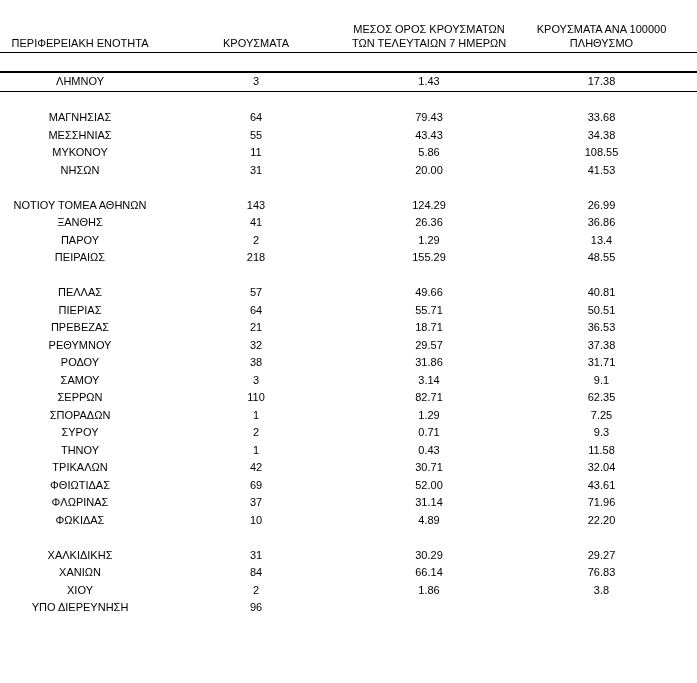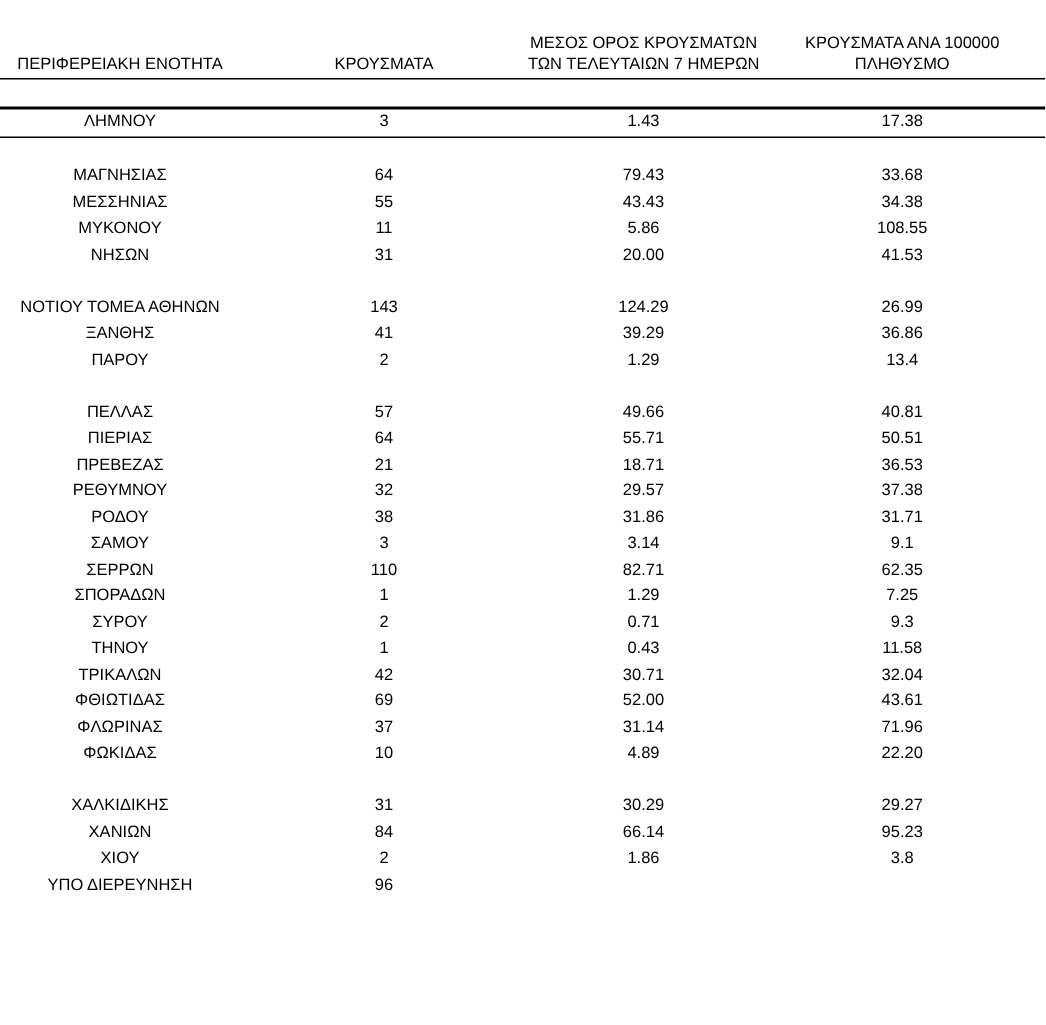--- a/index.html
+++ b/index.html
@@ -137,29 +137,35 @@
         </tr>
         <tr class="data">
           <td>ΝΟΤΙΟΥ ΤΟΜΕΑ ΑΘΗΝΩΝ</td>
           <td>143</td>
           <td>124.29</td>
           <td>26.99</td>
         </tr>
         <tr class="data">
           <td>ΞΑΝΘΗΣ</td>
           <td>41</td>
-          <td>39.29</td>
+          <td>26.36</td>
           <td>36.86</td>
         </tr>
         <tr class="data">
           <td>ΠΑΡΟΥ</td>
           <td>2</td>
           <td>1.29</td>
           <td>13.4</td>
         </tr>
+        <tr class="data">
+          <td>ΠΕΙΡΑΙΩΣ</td>
+          <td>218</td>
+          <td>155.29</td>
+          <td>48.55</td>
+        </tr>
         <tr class="spacer">
           <td colspan="4"></td>
         </tr>
         <tr class="data">
           <td>ΠΕΛΛΑΣ</td>
           <td>57</td>
           <td>49.66</td>
           <td>40.81</td>
         </tr>
         <tr class="data">
@@ -246,21 +252,21 @@
         <tr class="data">
           <td>ΧΑΛΚΙΔΙΚΗΣ</td>
           <td>31</td>
           <td>30.29</td>
           <td>29.27</td>
         </tr>
         <tr class="data">
           <td>ΧΑΝΙΩΝ</td>
           <td>84</td>
           <td>66.14</td>
-          <td>95.23</td>
+          <td>76.83</td>
         </tr>
         <tr class="data">
           <td>ΧΙΟΥ</td>
           <td>2</td>
           <td>1.86</td>
           <td>3.8</td>
         </tr>
         <tr class="data">
           <td>ΥΠΟ ΔΙΕΡΕΥΝΗΣΗ</td>
           <td>96</td>

